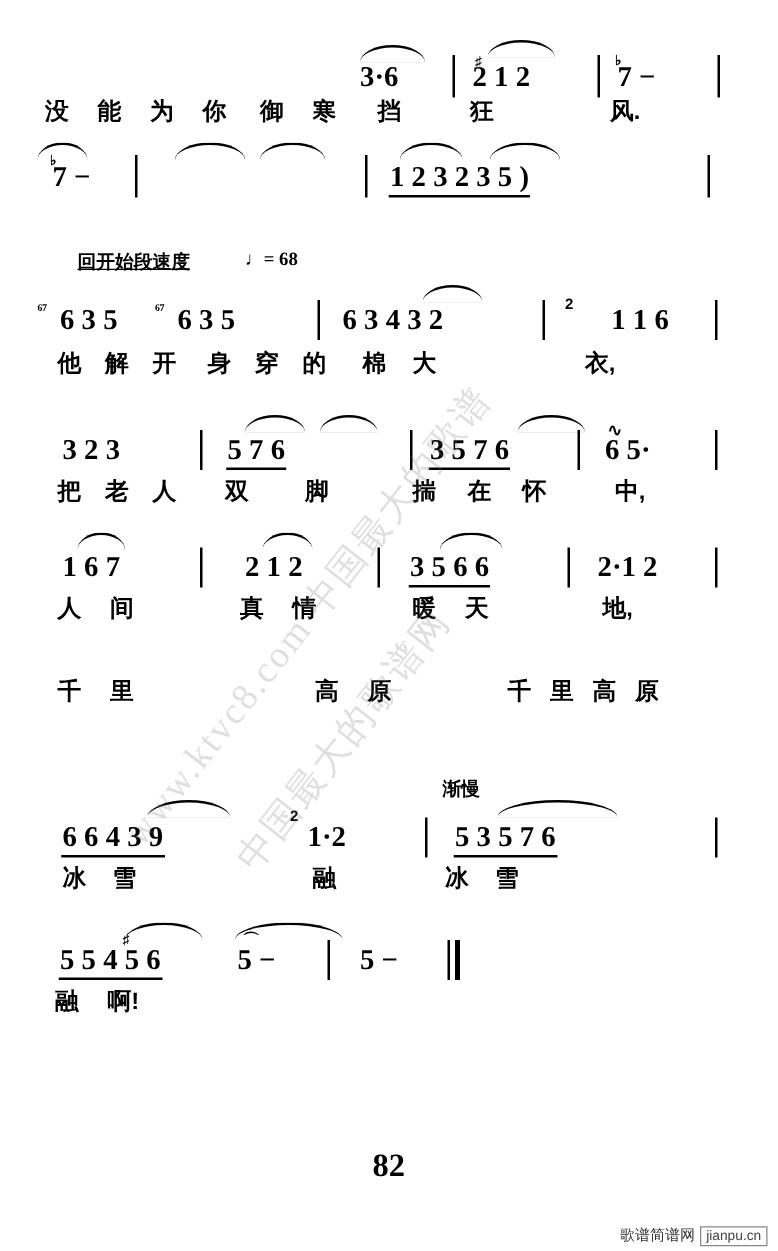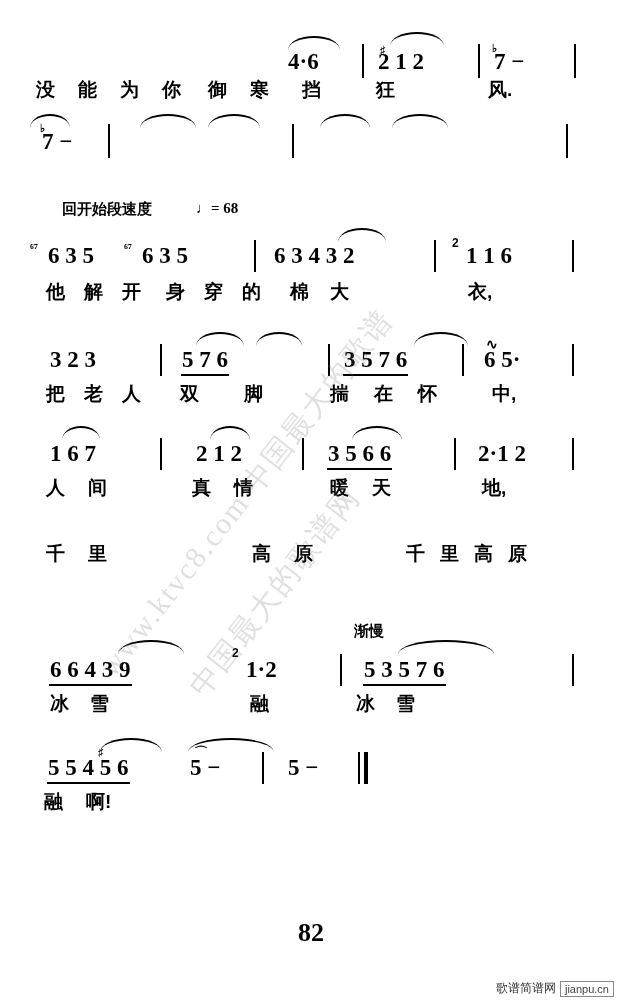--- a/index.html
+++ b/index.html
@@ -164,21 +164,21 @@
 
   <div class="watermark">
     <span class="wm1">www.ktvc8.com 中国最大的歌谱</span>
     <span class="wm2">中国最大的歌谱网</span>
   </div>
 
   <div class="system" style="top:28px;">
     <div class="notes">
       <div class="slur" style="left:288px; top:8px; width:52px;"></div>
       <div class="slur" style="left:390px; top:4px; width:54px;"></div>
-      <div class="tok" style="left:288px; top:22px;">4·6</div>
+      <div class="tok" style="left:288px; top:22px;">3·6</div>
       <div class="bar" style="left:362px; top:16px; height:34px;"></div>
       <div class="tok" style="left:378px; top:22px;">2  1 2</div>
       <div class="smalltxt" style="left:380px; top:16px; font-size:11px;">♯</div>
       <div class="bar" style="left:478px; top:16px; height:34px;"></div>
       <div class="tok" style="left:494px; top:22px;">7 −</div>
       <div class="smalltxt" style="left:492px; top:14px; font-size:11px;">♭</div>
       <div class="bar" style="left:574px; top:16px; height:34px;"></div>
     </div>
     <div class="lyrics" style="margin-top:8px;">
       <div class="lyr" style="left:36px;">没</div>
@@ -197,39 +197,40 @@
     <div class="notes">
       <div class="slur" style="left:30px; top:2px; width:40px;"></div>
       <div class="tok" style="left:42px; top:18px;">7 −</div>
       <div class="smalltxt" style="left:40px; top:10px; font-size:11px;">♭</div>
       <div class="bar" style="left:108px; top:12px; height:34px;"></div>
       <div class="slur" style="left:140px; top:2px; width:56px;"></div>
       <div class="slur" style="left:208px; top:2px; width:52px;"></div>
       <div class="bar" style="left:292px; top:12px; height:34px;"></div>
       <div class="slur" style="left:320px; top:2px; width:50px;"></div>
       <div class="slur" style="left:392px; top:2px; width:56px;"></div>
+      <div class="tok ul1" style="left:312px; top:18px;">1 2 3 2 3 5 )</div>
       <div class="bar" style="left:566px; top:12px; height:34px;"></div>
     </div>
   </div>
 
-  <div class="tempo" style="left:62px; top:200px;">回开始段速度</div>
+  <div class="tempo" style="left:62px; top:200px;text-decoration:underline;">回开始段速度</div>
   <div class="tempo" style="left:196px; top:200px; font-family:'Liberation Serif',serif;">♩= 68</div>
 
   <div class="system" style="top:228px;">
     <div class="notes">
       <div class="grace" style="left:30px; top:12px;">⁶⁷</div>
       <div class="tok" style="left:48px; top:16px;">6 3 5</div>
       <div class="grace" style="left:124px; top:12px;">⁶⁷</div>
       <div class="tok" style="left:142px; top:16px;">6 3 5</div>
       <div class="bar" style="left:254px; top:12px; height:32px;"></div>
       <div class="slur" style="left:338px; top:0px; width:48px;"></div>
       <div class="tok" style="left:274px; top:16px;">6 3 4 3 2</div>
       <div class="bar" style="left:434px; top:12px; height:32px;"></div>
       <div class="smalltxt" style="left:452px; top:8px;">2<br></div>
-      <div class="tok" style="left:466px; top:16px;">1 1 6</div>
+      <div class="tok" style="left:489px; top:16px;">1 1 6</div>
       <div class="bar" style="left:572px; top:12px; height:32px;"></div>
     </div>
     <div class="lyrics" style="margin-top:10px;">
       <div class="lyr" style="left:46px;">他</div>
       <div class="lyr" style="left:84px;">解</div>
       <div class="lyr" style="left:122px;">开</div>
       <div class="lyr" style="left:166px;">身</div>
       <div class="lyr" style="left:204px;">穿</div>
       <div class="lyr" style="left:242px;">的</div>
       <div class="lyr" style="left:290px;">棉</div>

